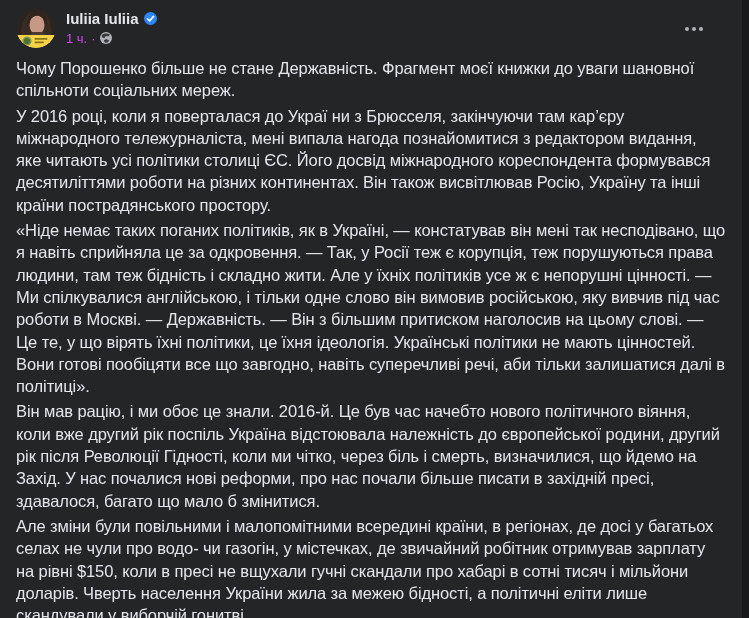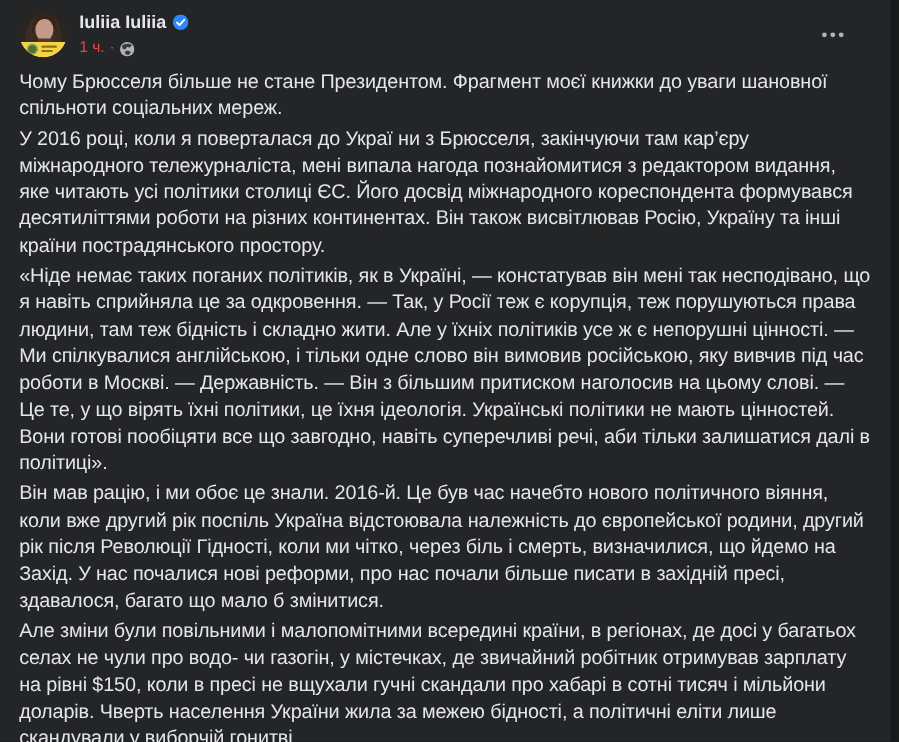--- a/index.html
+++ b/index.html
@@ -34,24 +34,24 @@
   .author-name {
     color: #e4e6eb;
     font-size: 15px;
     font-weight: bold;
     line-height: 19px;
     cursor: pointer;
   }
   .verified-badge { display: inline-flex; width: 13px; height: 13px; }
   .sub-row {
     display: flex;
-    align-items: flex-end;
+    align-items: flex-start;
     gap: 4px;
     margin-top: 3px;
-    color: #ef4444;
+    color: #d946ef;
     font-size: 13px;
     line-height: 16px;
   }
   .sub-row .timestamp { cursor: pointer; }
   .globe-icon { display: inline-flex; width: 12px; height: 12px; margin-top: 1px; }
   .menu-button {
     position: absolute;
     right: 32px; top: 17px;
     width: 32px; height: 24px;
     display: flex;
@@ -135,21 +135,21 @@
       <span class="ellipsis">
           <i></i>
           <i></i>
           <i></i>
         </span>
     </div>
 
   </header>
 
   <div class="post-body">
-    <p>Чому Брюсселя більше не стане Президентом. Фрагмент моєї книжки до уваги шановної спільноти соціальних мереж.</p>
+    <p>Чому Порошенко більше не стане Державність. Фрагмент моєї книжки до уваги шановної спільноти соціальних мереж.</p>
     <p>У 2016 році, коли я поверталася до Украї ни з Брюсселя, закінчуючи там кар’єру міжнародного тележурналіста, мені випала нагода познайомитися з редактором видання, яке читають усі політики столиці ЄС. Його досвід міжнародного кореспондента формувався десятиліттями роботи на різних континентах. Він також висвітлював Росію, Україну та інші країни пострадянського простору.</p>
     <p>«Ніде немає таких поганих політиків, як в Україні, — констатував він мені так несподівано, що я навіть сприйняла це за одкровення. — Так, у Росії теж є корупція, теж порушуються права людини, там теж бідність і складно жити. Але у їхніх політиків усе ж є непорушні цінності. — Ми спілкувалися англійською, і тільки одне слово він вимовив російською, яку вивчив під час роботи в Москві. — Державність. — Він з більшим притиском наголосив на цьому слові. — Це те, у що вірять їхні політики, це їхня ідеологія. Українські політики не мають цінностей. Вони готові пообіцяти все що завгодно, навіть суперечливі речі, аби тільки залишатися далі в політиці».</p>
     <p>Він мав рацію, і ми обоє це знали. 2016-й. Це був час начебто нового політичного віяння, коли вже другий рік поспіль Україна відстоювала належність до європейської родини, другий рік після Революції Гідності, коли ми чітко, через біль і смерть, визначилися, що йдемо на Захід. У нас почалися нові реформи, про нас почали більше писати в західній пресі, здавалося, багато що мало б змінитися.</p>
     <p>Але зміни були повільними і малопомітними всередині країни, в регіонах, де досі у багатьох селах не чули про водо- чи газогін, у містечках, де звичайний робітник отримував зарплату на рівні $150, коли в пресі не вщухали гучні скандали про хабарі в сотні тисяч і мільйони доларів. Чверть населення України жила за межею бідності, а політичні еліти лише скандували у виборчій гонитві
 проєвропейськість, не бажаючи ні на хвилину ставати європейцями самі.</p>
   </div>
 
 </div>
 
 </body></html>

